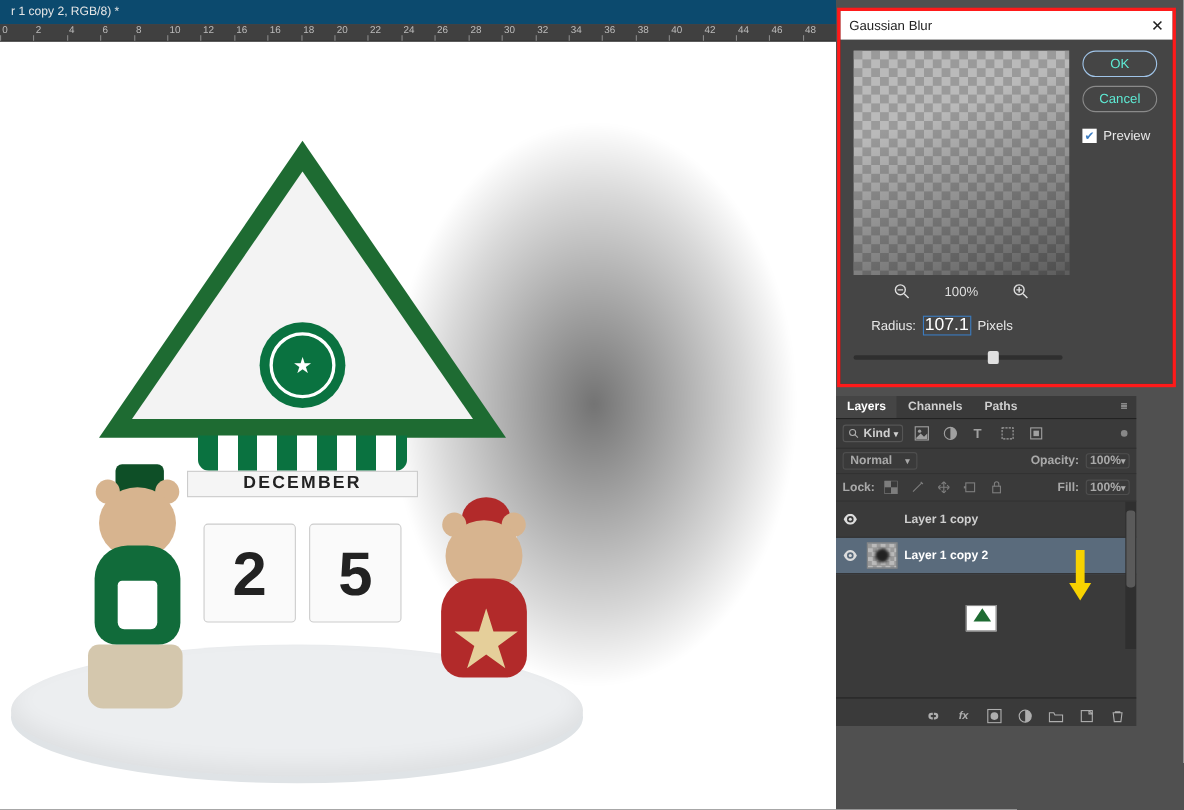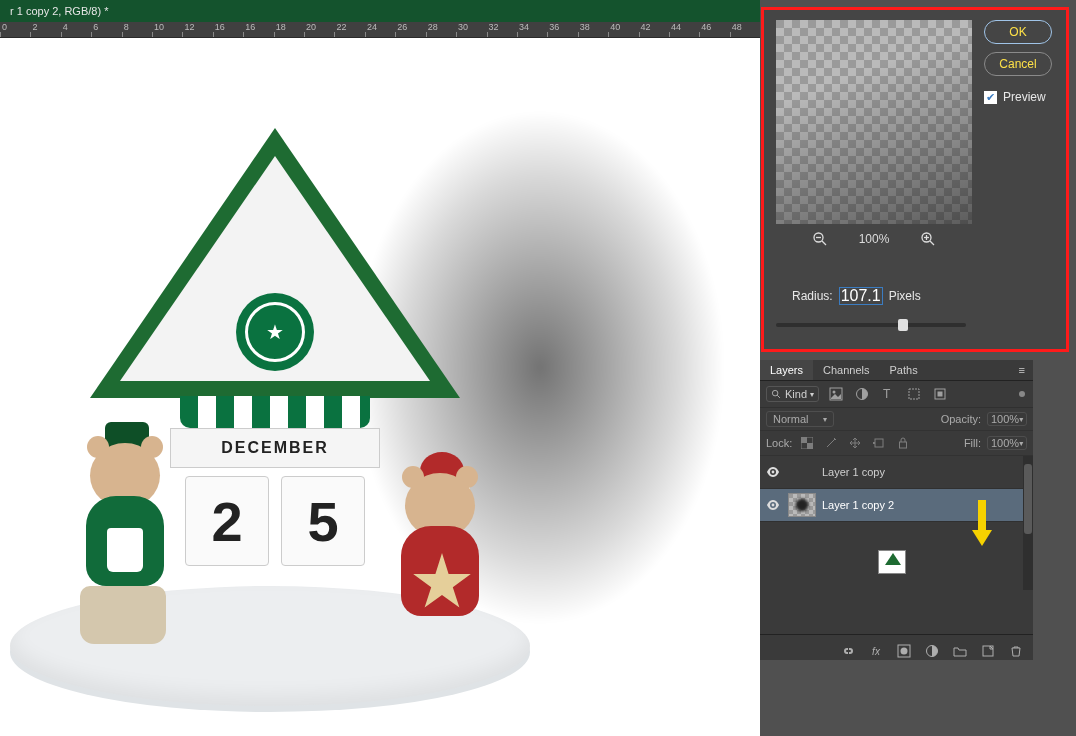--- a/index.html
+++ b/index.html
@@ -1,19 +1,19 @@
 <!DOCTYPE html>
 <html><head>
 <meta charset="utf-8">
 <style>
   * { box-sizing: border-box; margin: 0; padding: 0; font-family: -apple-system, "Segoe UI", Arial, sans-serif; }
   body { width: 1076px; height: 736px; background: #505050; overflow: hidden; position: relative; }
 
   
-  .tab-bar { position: absolute; top: 0; left: 0; width: 760px; height: 22px; background: #14532d; display:flex; align-items:center; }
+  .tab-bar { position: absolute; top: 0; left: 0; width: 760px; height: 22px; background: #0c4a6e; display:flex; align-items:center; }
   .tab { color:#e6e6e6; font-size:11px; padding:0 10px; height:100%; display:flex; align-items:center; }
 
   
   .ruler { position:absolute; top:22px; left:0; width:760px; height:16px; background:#404040; border-bottom:1px solid #2a2a2a; overflow:hidden; }
   .ruler-inner { display:flex; }
   .ruler-tick { width:35px; color:#bbb; font-size:9px; text-align:left; padding-left:2px; position:relative; }
   .ruler-tick::before { content:""; position:absolute; left:0; top:10px; width:1px; height:6px; background:#888; }
 
   
   .canvas { position:absolute; top:38px; left:0; width:760px; height:698px; background:#535353; display:flex; align-items:center; justify-content:center; }
@@ -22,21 +22,21 @@
   .disc { position:absolute; left:10px; bottom:30px; width:520px; height:120px; background:#eceef0; border-radius:50%; box-shadow: 0 6px 0 #dfe3e6, inset 0 -10px 20px rgba(0,0,0,0.06); }
 
   
   .house { position:absolute; left:90px; top:90px; width:370px; height:460px; }
   .roof { width:0; height:0; border-left:185px solid transparent; border-right:185px solid transparent; border-bottom:270px solid #1e6b32; position:absolute; top:0; left:0; }
   .roof::after { content:""; position:absolute; left:-155px; top:28px; width:0; height:0; border-left:155px solid transparent; border-right:155px solid transparent; border-bottom:225px solid #f3f3f3; }
   .siren-circle { position:absolute; top:165px; left:50%; transform:translateX(-50%); width:78px; height:78px; border-radius:50%; background:#0a7240; display:flex; align-items:center; justify-content:center; }
   .siren-circle .inner { width:60px; height:60px; border-radius:50%; border:3px solid #fff; display:flex; align-items:center; justify-content:center; }
   .siren-circle .inner::after { content:"★"; color:#fff; font-size:20px; }
   .awning { position:absolute; top:268px; left:50%; transform:translateX(-50%); width:190px; height:32px; background: repeating-linear-gradient(90deg,#0a7240 0 18px,#ffffff 18px 36px); border-radius:0 0 10px 10px; }
-  .month-tile { position:absolute; top:300px; left:50%; transform:translateX(-50%); width:210px; height:40px; background:#f5f5f5; border:1px solid #ccc; display:flex; align-items:center; justify-content:center; font-weight:700; letter-spacing:2px; font-size:16px; color:#222; }
+  .month-tile { position:absolute; top:300px; left:50%; transform:translateX(-50%); width:210px; height:24px; background:#f5f5f5; border:1px solid #ccc; display:flex; align-items:center; justify-content:center; font-weight:700; letter-spacing:2px; font-size:16px; color:#222; }
   .day-row { position:absolute; top:348px; left:50%; transform:translateX(-50%); display:flex; gap:12px; }
   .day-tile { width:84px; height:90px; background:#fafafa; border:1px solid #ccc; border-radius:4px; display:flex; align-items:center; justify-content:center; font-size:56px; font-weight:700; color:#222; }
 
   
   .bear { position:absolute; width:100px; height:170px; }
   .bear.left { left:75px; top:390px; }
   .bear.right { left:390px; top:420px; }
   .bear .head { width:70px; height:65px; background:#d7b48f; border-radius:50%; position:absolute; top:15px; left:15px; }
   .bear .ear { width:22px; height:22px; background:#d7b48f; border-radius:50%; position:absolute; top:8px; }
   .bear .ear.l{ left:12px;} .bear .ear.r{ right:12px;}
@@ -56,31 +56,31 @@
   .dialog::before { content:""; position:absolute; inset:-3px; border:3px solid #ff1a1a; pointer-events:none; }
   .dialog-titlebar { height:26px; background:#fff; display:flex; align-items:center; justify-content:space-between; padding:0 8px; font-size:12px; color:#222; }
   .close-x { font-size:14px; cursor:pointer; }
   .dialog-body { padding:10px 12px; display:flex; gap:12px; }
   .preview-col { width:196px; }
   .preview-box { width:196px; height:204px; background: conic-gradient(#bababa 25%, #9a9a9a 0 50%, #bababa 0 75%, #9a9a9a 0) 0 0/16px 16px; position:relative; }
   .preview-box::after { content:""; position:absolute; inset:0; background: linear-gradient(-20deg, rgba(0,0,0,0.5), rgba(0,0,0,0) 70%); }
   .zoom-row { display:flex; align-items:center; justify-content:center; gap:30px; margin-top:6px; color:#dcdcdc; font-size:12px; }
   .zoom-row .zicon { width:18px; height:18px; display:flex; align-items:center; justify-content:center; }
   .right-col { display:flex; flex-direction:column; gap:8px; align-items:stretch; }
-  .ps-btn { border:1px solid #8a8a8a; background:#454545; color:#fde047; font-size:12px; padding:4px 0; border-radius:12px; text-align:center; cursor:pointer; width:68px;}
+  .ps-btn { border:1px solid #8a8a8a; background:#454545; color:#5eead4; font-size:12px; padding:4px 0; border-radius:12px; text-align:center; cursor:pointer; width:68px;}
   .ps-btn.primary { border:1px solid #a0c4e8; }
   .chk-row { display:flex; align-items:center; gap:6px; color:#e8e8e8; font-size:12px; margin-top:6px; }
   .chk { width:13px; height:13px; background:#fff; display:flex; align-items:center; justify-content:center; color:#3b7cc1; font-size:11px; }
   .radius-row { position:absolute; left:28px; bottom:44px; display:flex; align-items:center; gap:6px; color:#e8e8e8; font-size:12px; }
   .radius-input { width:44px; height:18px; background:#454545; border:1px solid #3b7cc1; color:#fff; font-size:16px; text-align:center; }
   .slider-track { position:absolute; left:12px; bottom:22px; width:190px; height:4px; background:#2f2f2f; border-radius:2px; }
   .slider-thumb { position:absolute; bottom:18px; width:10px; height:12px; background:#e0e0e0; border-radius:2px; transform:translateX(-50%); }
 
   
-  .panel-host { position:absolute; top:360px; left:760px; width:273px; height:300px; background:#3a3a3a; color:#cfcfcf; font-size:11px; }
+  .panel-host { position:absolute; top:360px; left:760px; width:273px; height:300px; background:#3a3a3a; color:#cfcfcf; font-size:11px;font-weight:bold; }
   .panel-tabs { display:flex; border-bottom:1px solid #222; align-items:center; }
   .panel-tab { padding:4px 10px; color:#cfcfcf; }
   .panel-tab.active { background:#454545; color:#fff; }
   .panel-menu { margin-left:auto; padding:4px 8px; }
   .filter-row { display:flex; align-items:center; gap:8px; padding:4px 6px; border-bottom:1px solid #303030; }
   .kind-sel { display:flex; align-items:center; gap:3px; border:1px solid #555; padding:1px 4px; border-radius:3px; background:#3a3a3a; }
   .kind-sel svg { opacity:.8; }
   .ficon { width:18px; height:18px; display:flex; align-items:center; justify-content:center; opacity:.7; }
   .dot-unsaved { width:6px; height:6px; border-radius:50%; background:#888; margin-left:auto; margin-right:2px;}
   .blend-row, .lock-row { display:flex; align-items:center; gap:6px; padding:3px 6px; border-bottom:1px solid #303030; opacity:.75; flex-wrap:nowrap;}
@@ -176,20 +176,24 @@
         <div class="ear l"></div>
         <div class="ear r"></div>
         <div class="head"></div>
         <div class="body"></div>
         <div class="star"></div>
     </div>
   </div>
 </div>
 
 <div class="dialog">
+  <div class="dialog-titlebar">
+    <span>Gaussian Blur</span>
+    <span class="close-x">✕</span>
+  </div>
   <div class="dialog-body">
     <div class="preview-col">
       <div class="preview-box"></div>
       <div class="zoom-row">
         <span class="zicon">
           <svg width="16" height="16" viewBox="0 0 16 16">
               <circle cx="6.5" cy="6.5" r="4.5" fill="none" stroke="#ddd" stroke-width="1.3"></circle>
               <line x1="10" y1="10" x2="14" y2="14" stroke="#ddd" stroke-width="1.3"></line>
               <line x1="4" y1="6.5" x2="9" y2="6.5" stroke="#ddd" stroke-width="1.3"></line>
             </svg>

